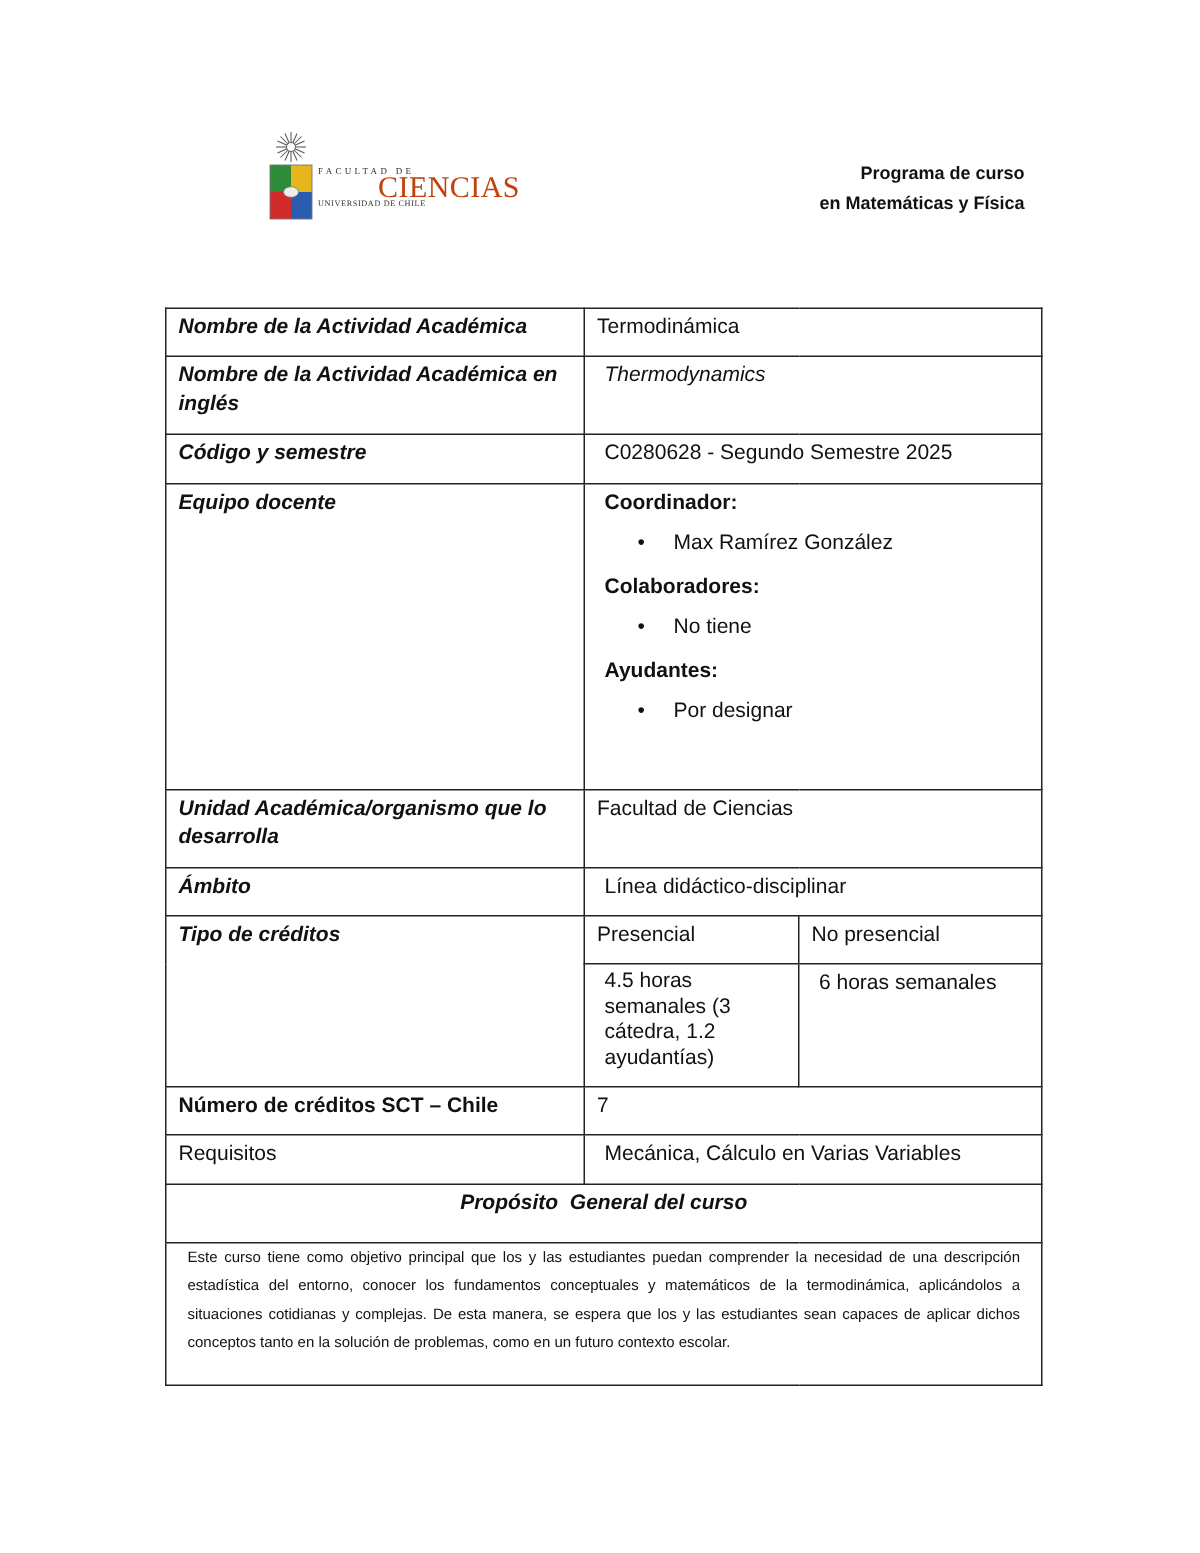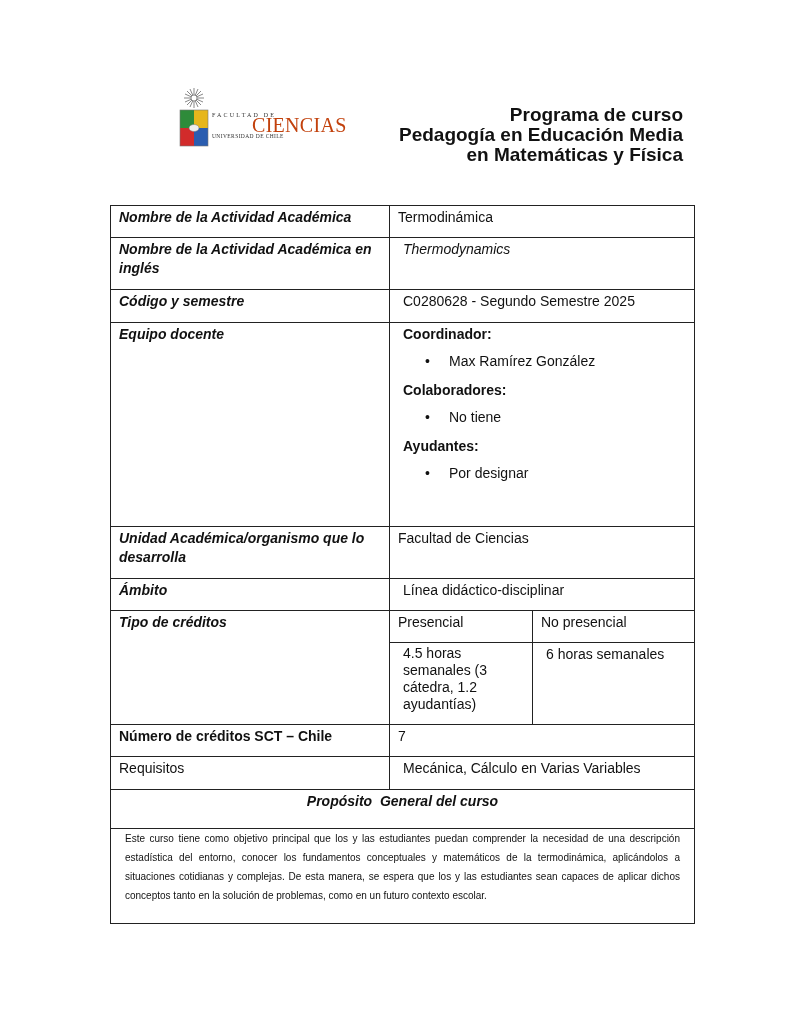--- a/index.html
+++ b/index.html
@@ -3,21 +3,21 @@
   <meta charset="utf-8">
   <style>
     html, body { margin: 0; padding: 0; background: #ffffff; }
     body { width: 800px; height: 1035px; position: relative; overflow: hidden;
       font-family: "Liberation Sans", sans-serif; color: #111; }
     .logo { position: absolute; left: 178px; top: 86px; width: 110px; height: 70px; }
     .logo-text { position: absolute; left: 210px; top: 113px; }
     .logo-fac { font-family: "Liberation Serif", serif; font-size: 6px; letter-spacing: 2.2px; color: #333; }
     .logo-cien { font-family: "Liberation Serif", serif; font-size: 20px; color: #c2410c; letter-spacing: 0.3px; line-height: 15px; margin-left: 40px; }
     .logo-uni { font-family: "Liberation Serif", serif; font-size: 5.5px; color: #333; letter-spacing: 0.4px; }
-    .header { position: absolute; right: 117px; top: 105px; text-align: right; font-weight: bold; font-size: 19px; line-height: 20px; }
+    .header { position: absolute; right: 117px; top: 105px; text-align: right; font-weight: bold; font-size: 12px; line-height: 20px; }
     table.prog { position: absolute; left: 110px; top: 205px; width: 585px; border-collapse: collapse; font-size: 14px; }
     table.prog td { border: 1.5px solid #222; vertical-align: top; padding: 2px 8px; line-height: 19px; }
     .lbl { font-weight: bold; font-style: italic; width: 262px; }
     .lbl-bold { font-weight: bold; }
     .lbl-it { text-align: left; }
     .ital { font-style: italic; }
     .pad { padding-left: 13px !important; }
     .team-h { font-weight: bold; margin: 0 0 8px 0; }
     .team-li { margin: 0 0 10px 0; padding-left: 22px; position: relative; }
     .team-li .bullet { position: absolute; left: 0; top: 0; }
@@ -49,21 +49,20 @@
   </svg>
   <div class="logo-text" style="left:34px;top:26px;">
     <div class="logo-fac">FACULTAD DE</div>
     <div class="logo-cien">CIENCIAS</div>
     <div class="logo-uni">UNIVERSIDAD DE CHILE</div>
   </div>
 </div>
 
 <div class="header">
   <div>Programa de curso</div>
-  <div>Pedagogía en Educación Media</div>
   <div>en Matemáticas y Física</div>
 </div>
 
 <table class="prog">
   <tbody>
       <tr style="height:32px;">
     <td class="lbl">Nombre de la Actividad Académica</td>
     <td colspan="2">Termodinámica</td>
   </tr>
   <tr style="height:52px;">

